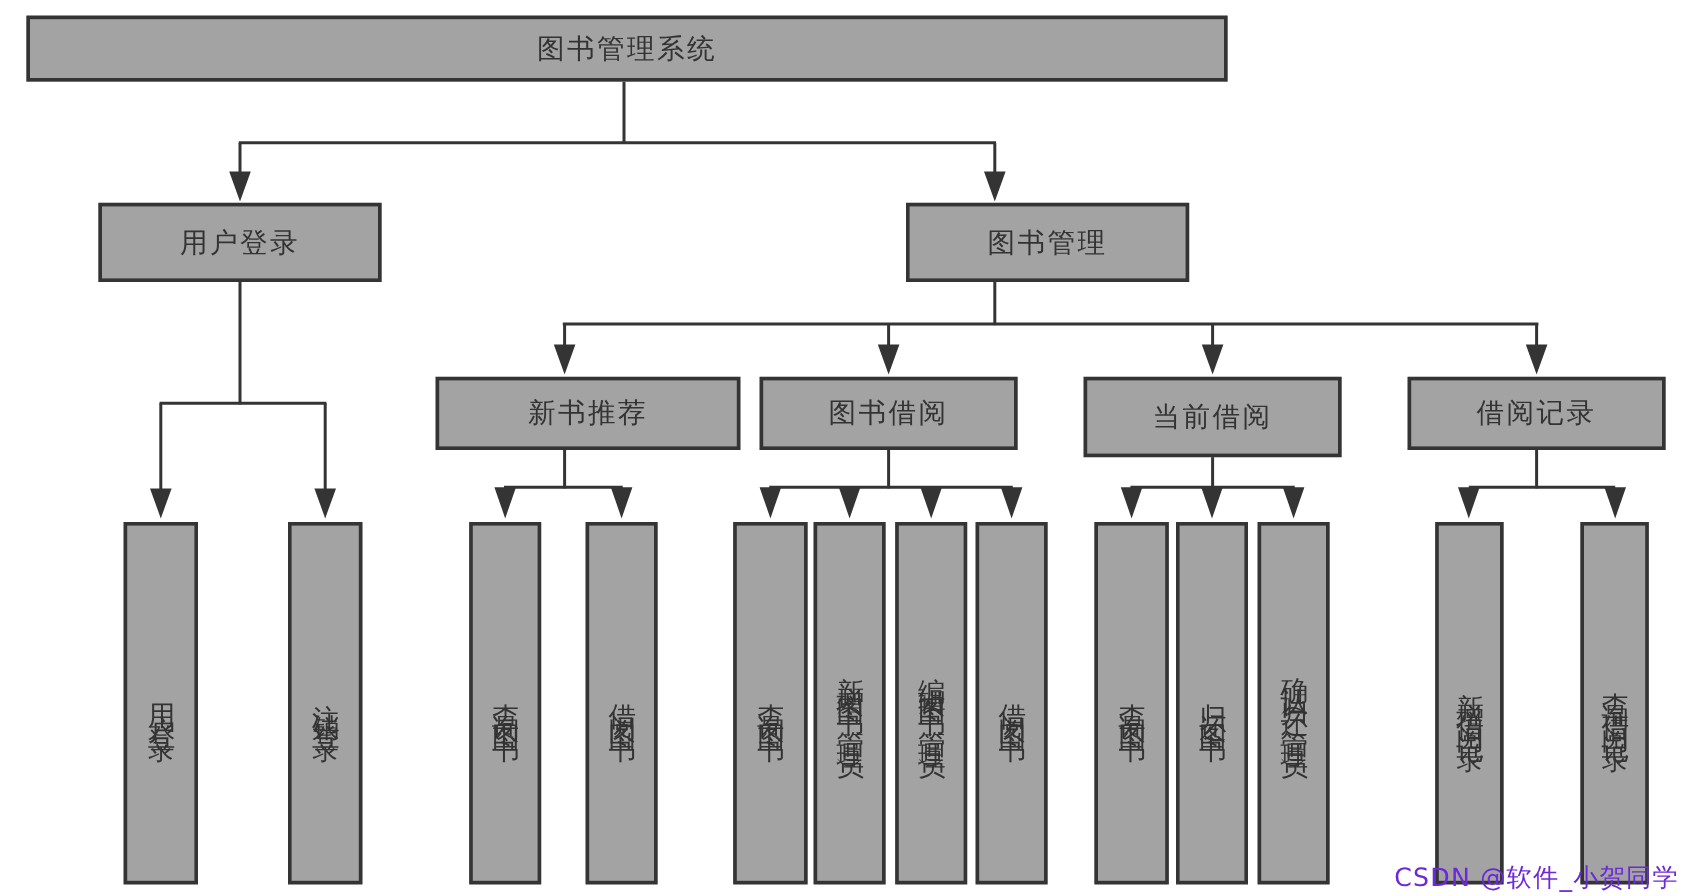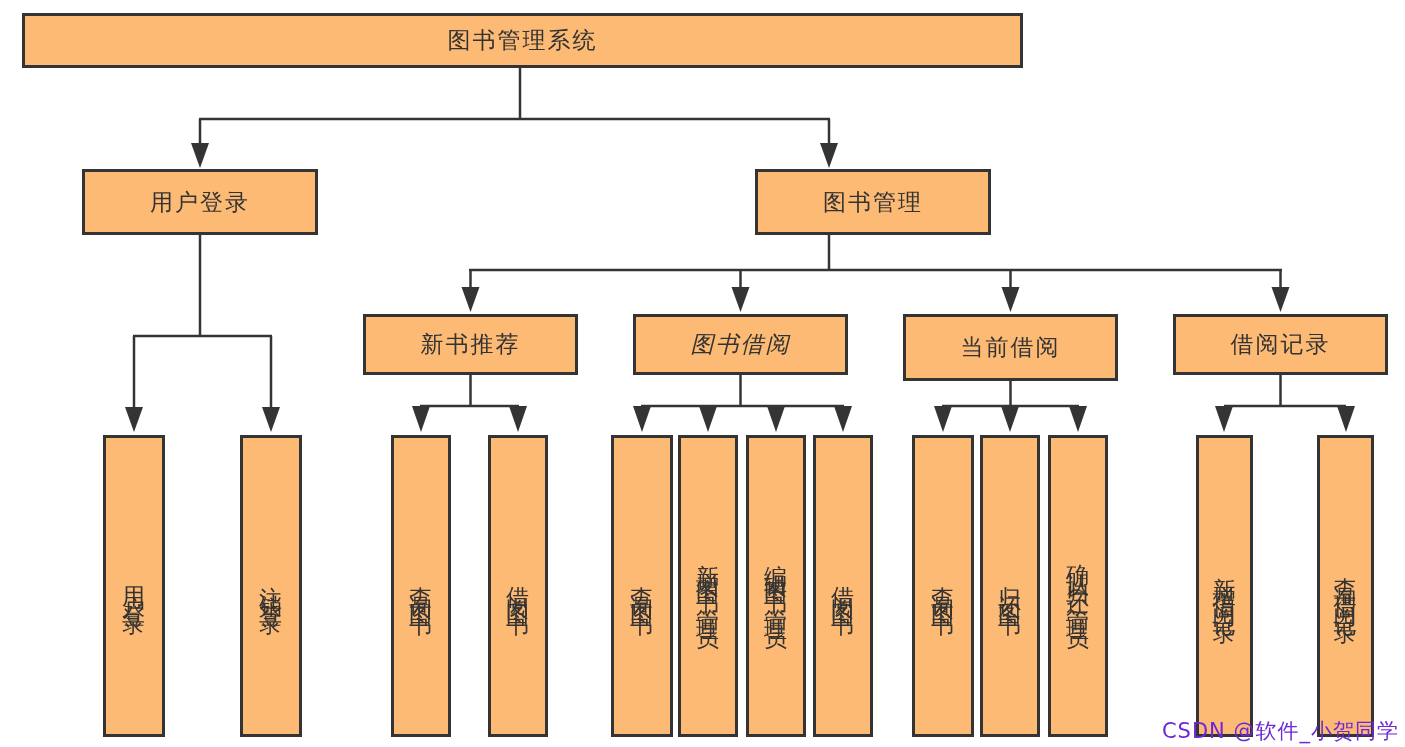--- a/index.html
+++ b/index.html
@@ -14,21 +14,21 @@
   svg.connectors {
     position: absolute;
     left: 0; top: 0;
     z-index: 1;
     pointer-events: none;
   }
   .node {
     position: absolute;
     z-index: 2;
     box-sizing: border-box;
-    background: #fdba74;
+    background: #a3a3a3;
     border: 3px solid #343434;
     color: #333333;
     display: flex;
     align-items: center;
     justify-content: center;
     font-size: 23px;
     letter-spacing: 2px;
     text-align: center;
   }
   .leaf span {
@@ -122,24 +122,24 @@
     <span>图书管理系统</span>
   </div>
 
   <div class="node" style="left:82px; top:169px; width:236px; height:66px;">
     <span>用户登录</span>
   </div>
   <div class="node" style="left:711px; top:169px; width:236px; height:66px;margin-left:44px;">
     <span>图书管理</span>
   </div>
 
-  <div class="node" style="left:363px; top:314px; width:215px; height:61px;">
+  <div class="node" style="left:363px; top:314px; width:254px; height:61px;">
     <span>新书推荐</span>
   </div>
-  <div class="node" style="left:633px; top:314px; width:215px; height:61px;font-style:italic;">
+  <div class="node" style="left:633px; top:314px; width:215px; height:61px;">
     <span>图书借阅</span>
   </div>
   <div class="node" style="left:903px; top:314px; width:215px; height:67px;">
     <span>当前借阅</span>
   </div>
   <div class="node" style="left:1173px; top:314px; width:215px; height:61px;">
     <span>借阅记录</span>
   </div>
 
   <div class="node leaf" style="left:103px; top:435px; width:62px; height:302px;">

